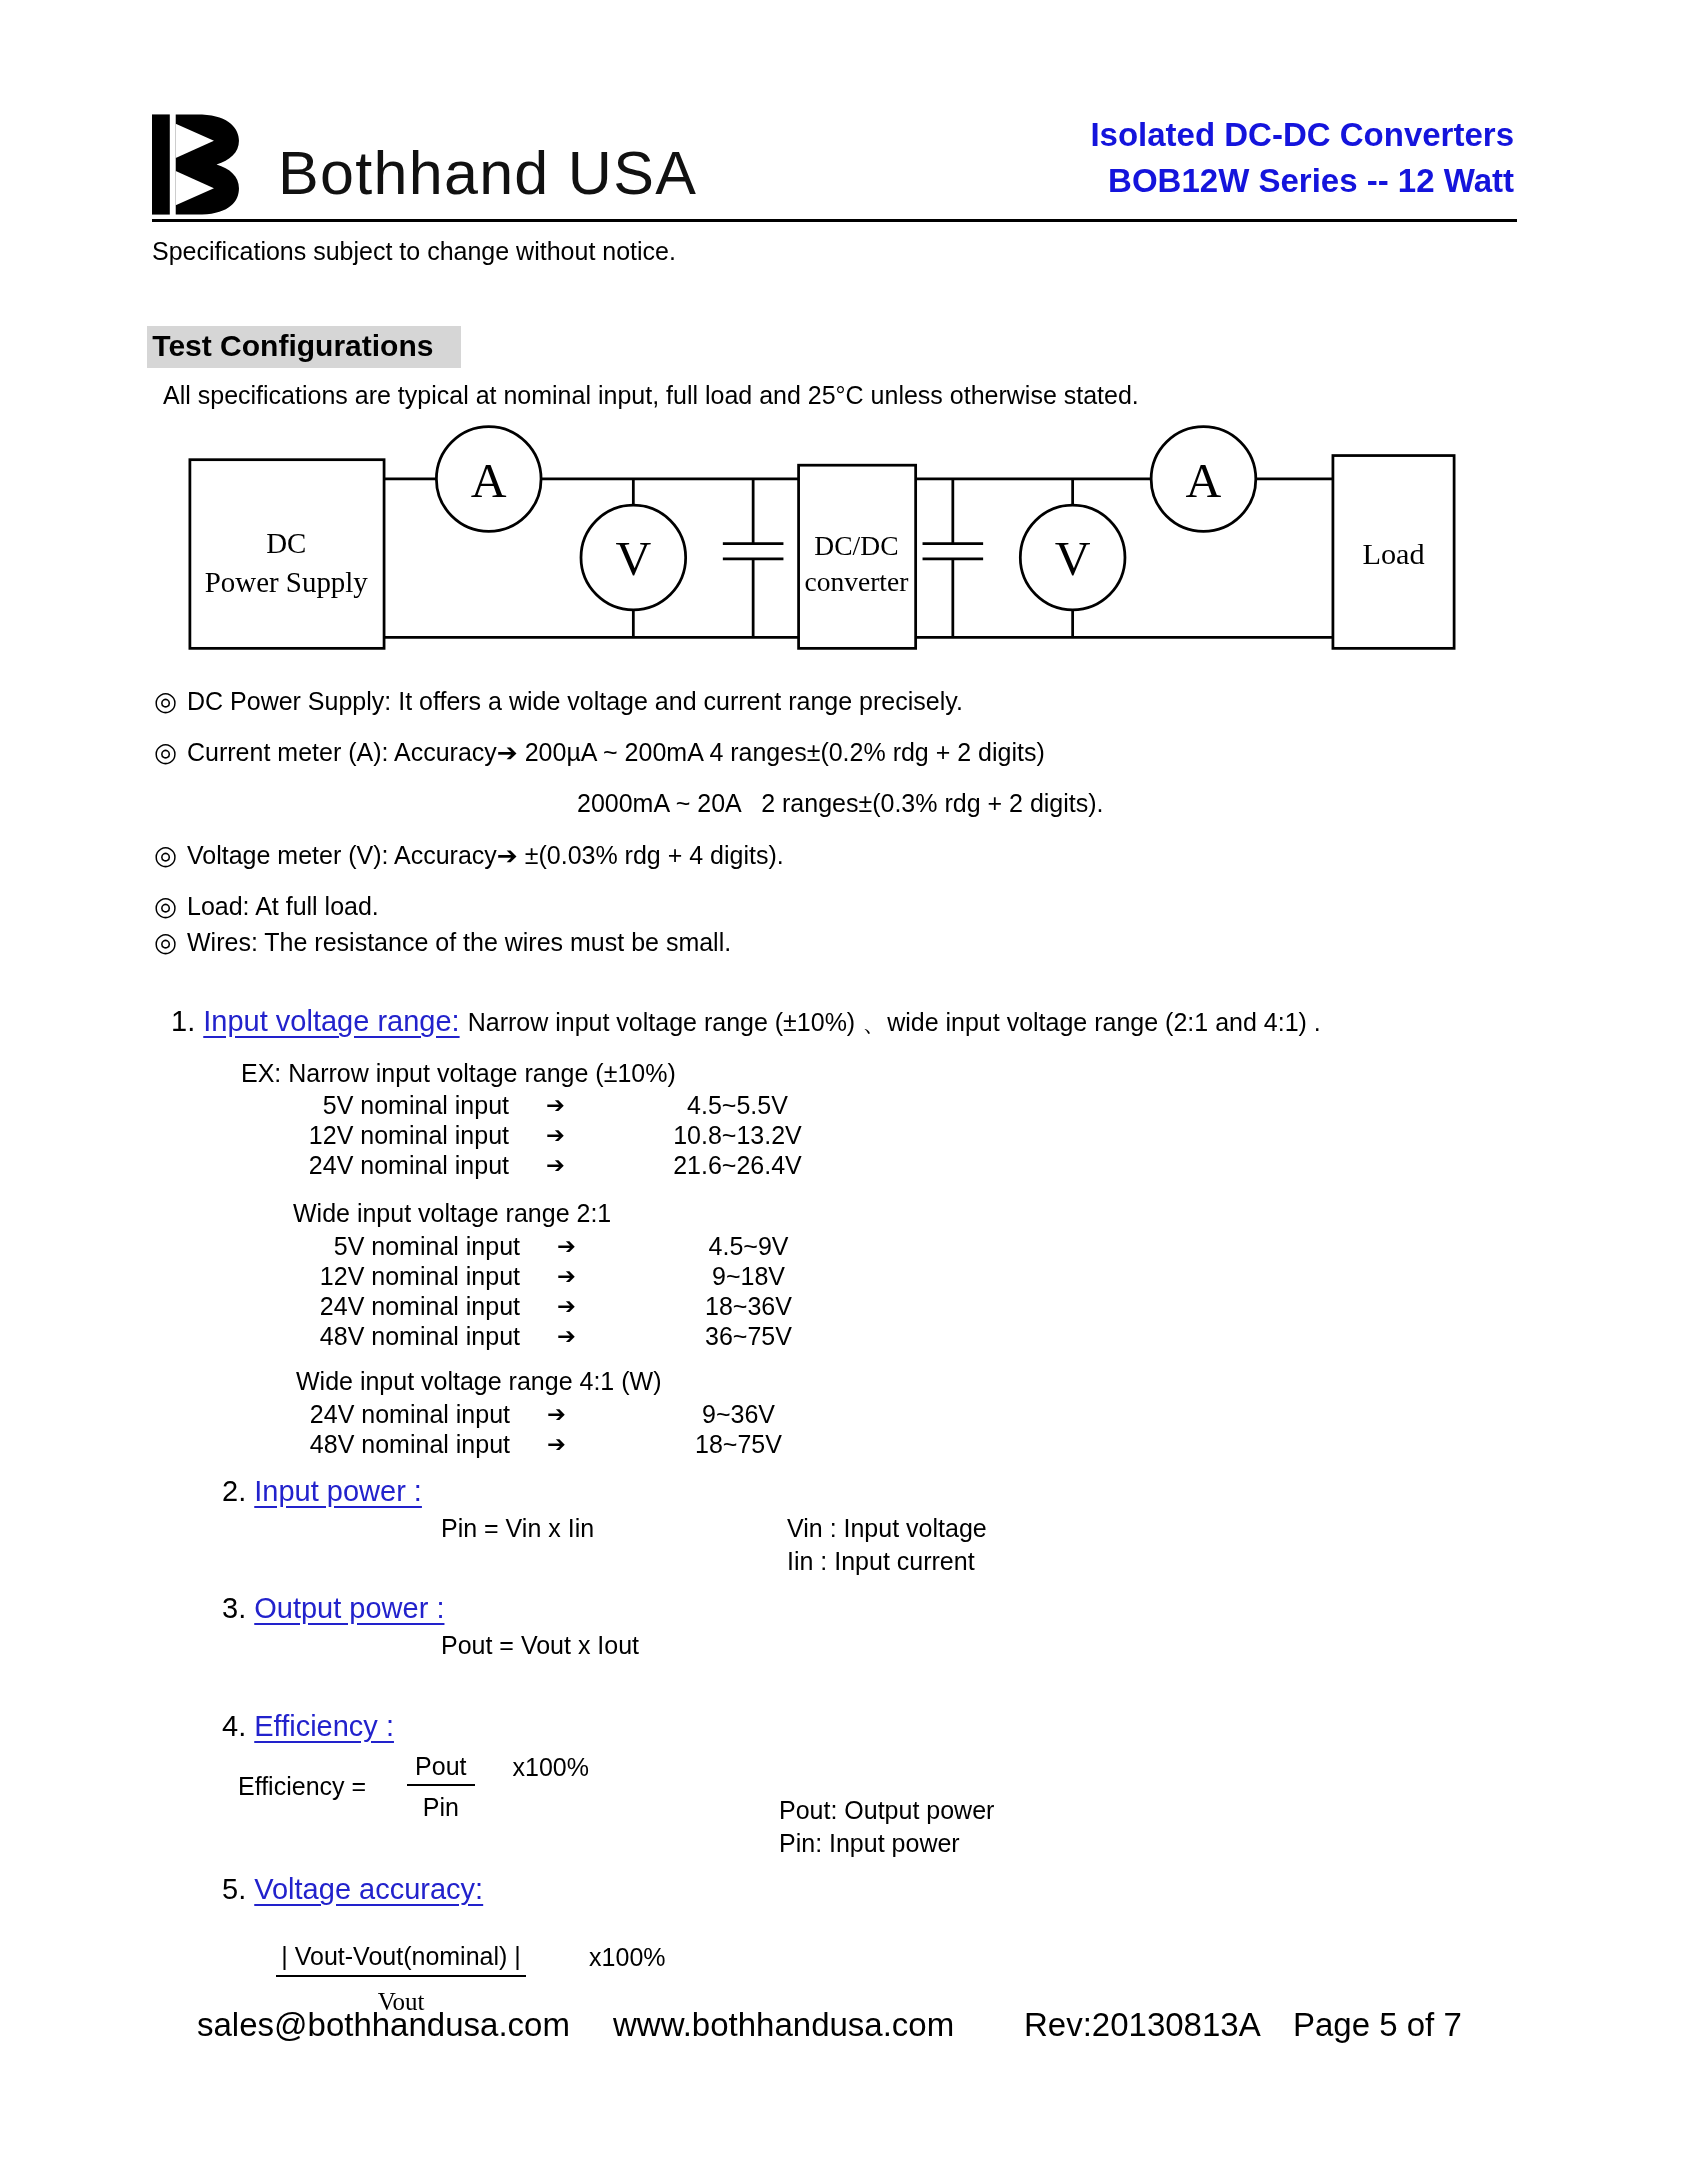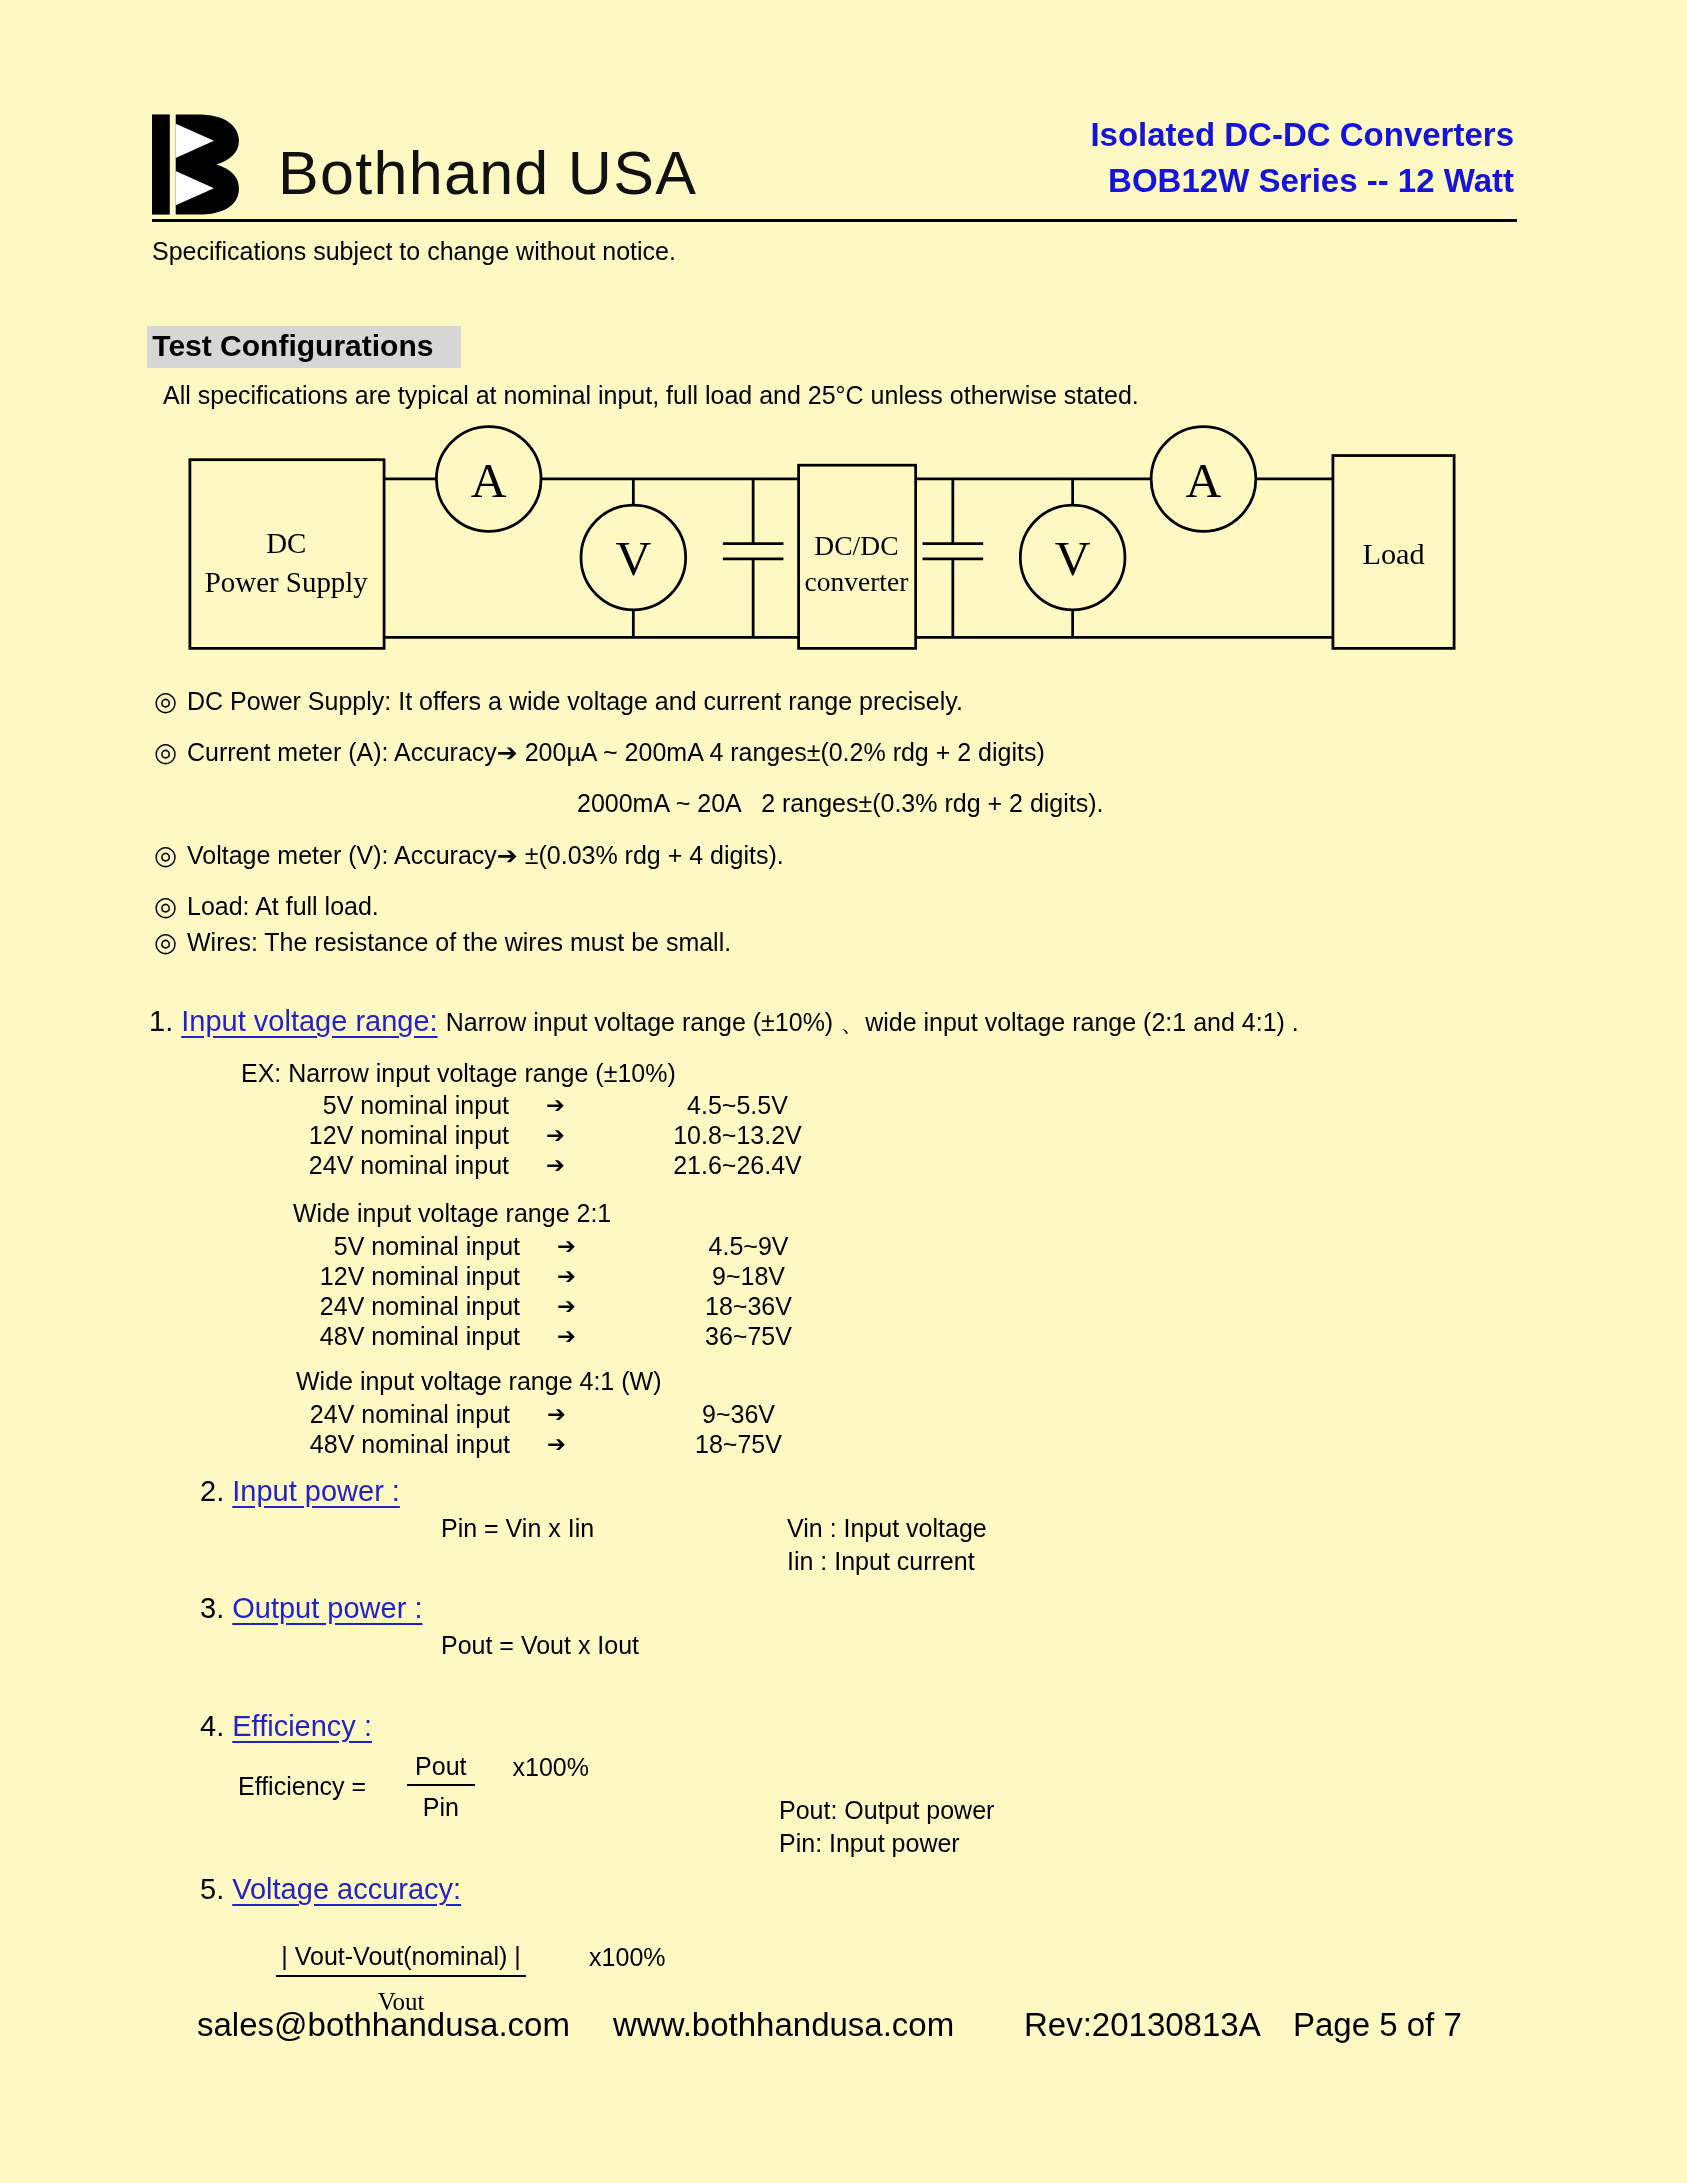--- a/index.html
+++ b/index.html
@@ -1,18 +1,18 @@
 <!DOCTYPE html>
 <html style="font-size:10.6px"><head>
 <meta charset="utf-8">
 <style>
   * { margin:0; padding:0; box-sizing:border-box; }
   html,body { background:#888; }
   body { font-family:"Liberation Sans","DejaVu Sans",sans-serif; color:#000; }
-  .page { position:relative; width:1687px; height:2183px; background:#fef9c3; overflow:hidden; margin:0 auto; }
+  .page { position:relative; width:1687px; height:2183px; background:#ffffff; overflow:hidden; margin:0 auto; }
 
   
   .logo-svg { position:absolute; top:114px; left:152px; width:112px; height:101px; }
   .brand { position:absolute; top:140px; left:278px; font-size:61px; letter-spacing:1.3px; line-height:66px; color:#111; }
   .product { position:absolute; top:112px; right:173px; text-align:right; color:#1414dc; font-weight:bold; font-size:33px; line-height:46px; }
   .header-rule { position:absolute; top:219px; left:152px; width:1365px; height:3.3px; background:#000; }
   .notice { position:absolute; top:237px; left:152px; font-size:25px; }
 
   
   .tc-title { position:absolute; top:326px; left:147px; background:#d6d6d6; font-size:30px; font-weight:bold; padding:3.3px 28px 4.6px 5.3px; }
@@ -21,21 +21,21 @@
   .circuit { position:absolute; top:417px; left:187px; width:1270px; height:241px; }
 
   .notes { position:absolute; top:685px; left:154px; width:1389px; }
   .note { display:flex; font-size:25px; line-height:33px; margin-bottom:18px; }
   .note .bullet { width:33px; font-size:26.5px; }
   .note.cont { padding-left:423px; margin-bottom:19px; }
   .note.tight { margin-bottom:2.6px; }
   .note-text { white-space:pre-wrap; }
 
   
-  .sec-head { position:absolute; font-size:29px; line-height:37px; }
+  .sec-head { position:absolute; font-size:29px; line-height:37px;margin-left:22px; }
   .sec-num { color:#000; }
   .blue-ul { color:#2222cc; text-decoration:underline; text-underline-offset:4.6px; }
   .sec-tail { font-size:25px; }
 
   .ex-title { position:absolute; top:1059px; left:241px; font-size:25px; }
   .tbl-title { position:absolute; font-size:25px; }
 
   .vtable { position:absolute; }
   .vrow { display:flex; align-items:center; height:30px; font-size:25px; }
   .vlabel { width:370px; text-align:right; }

